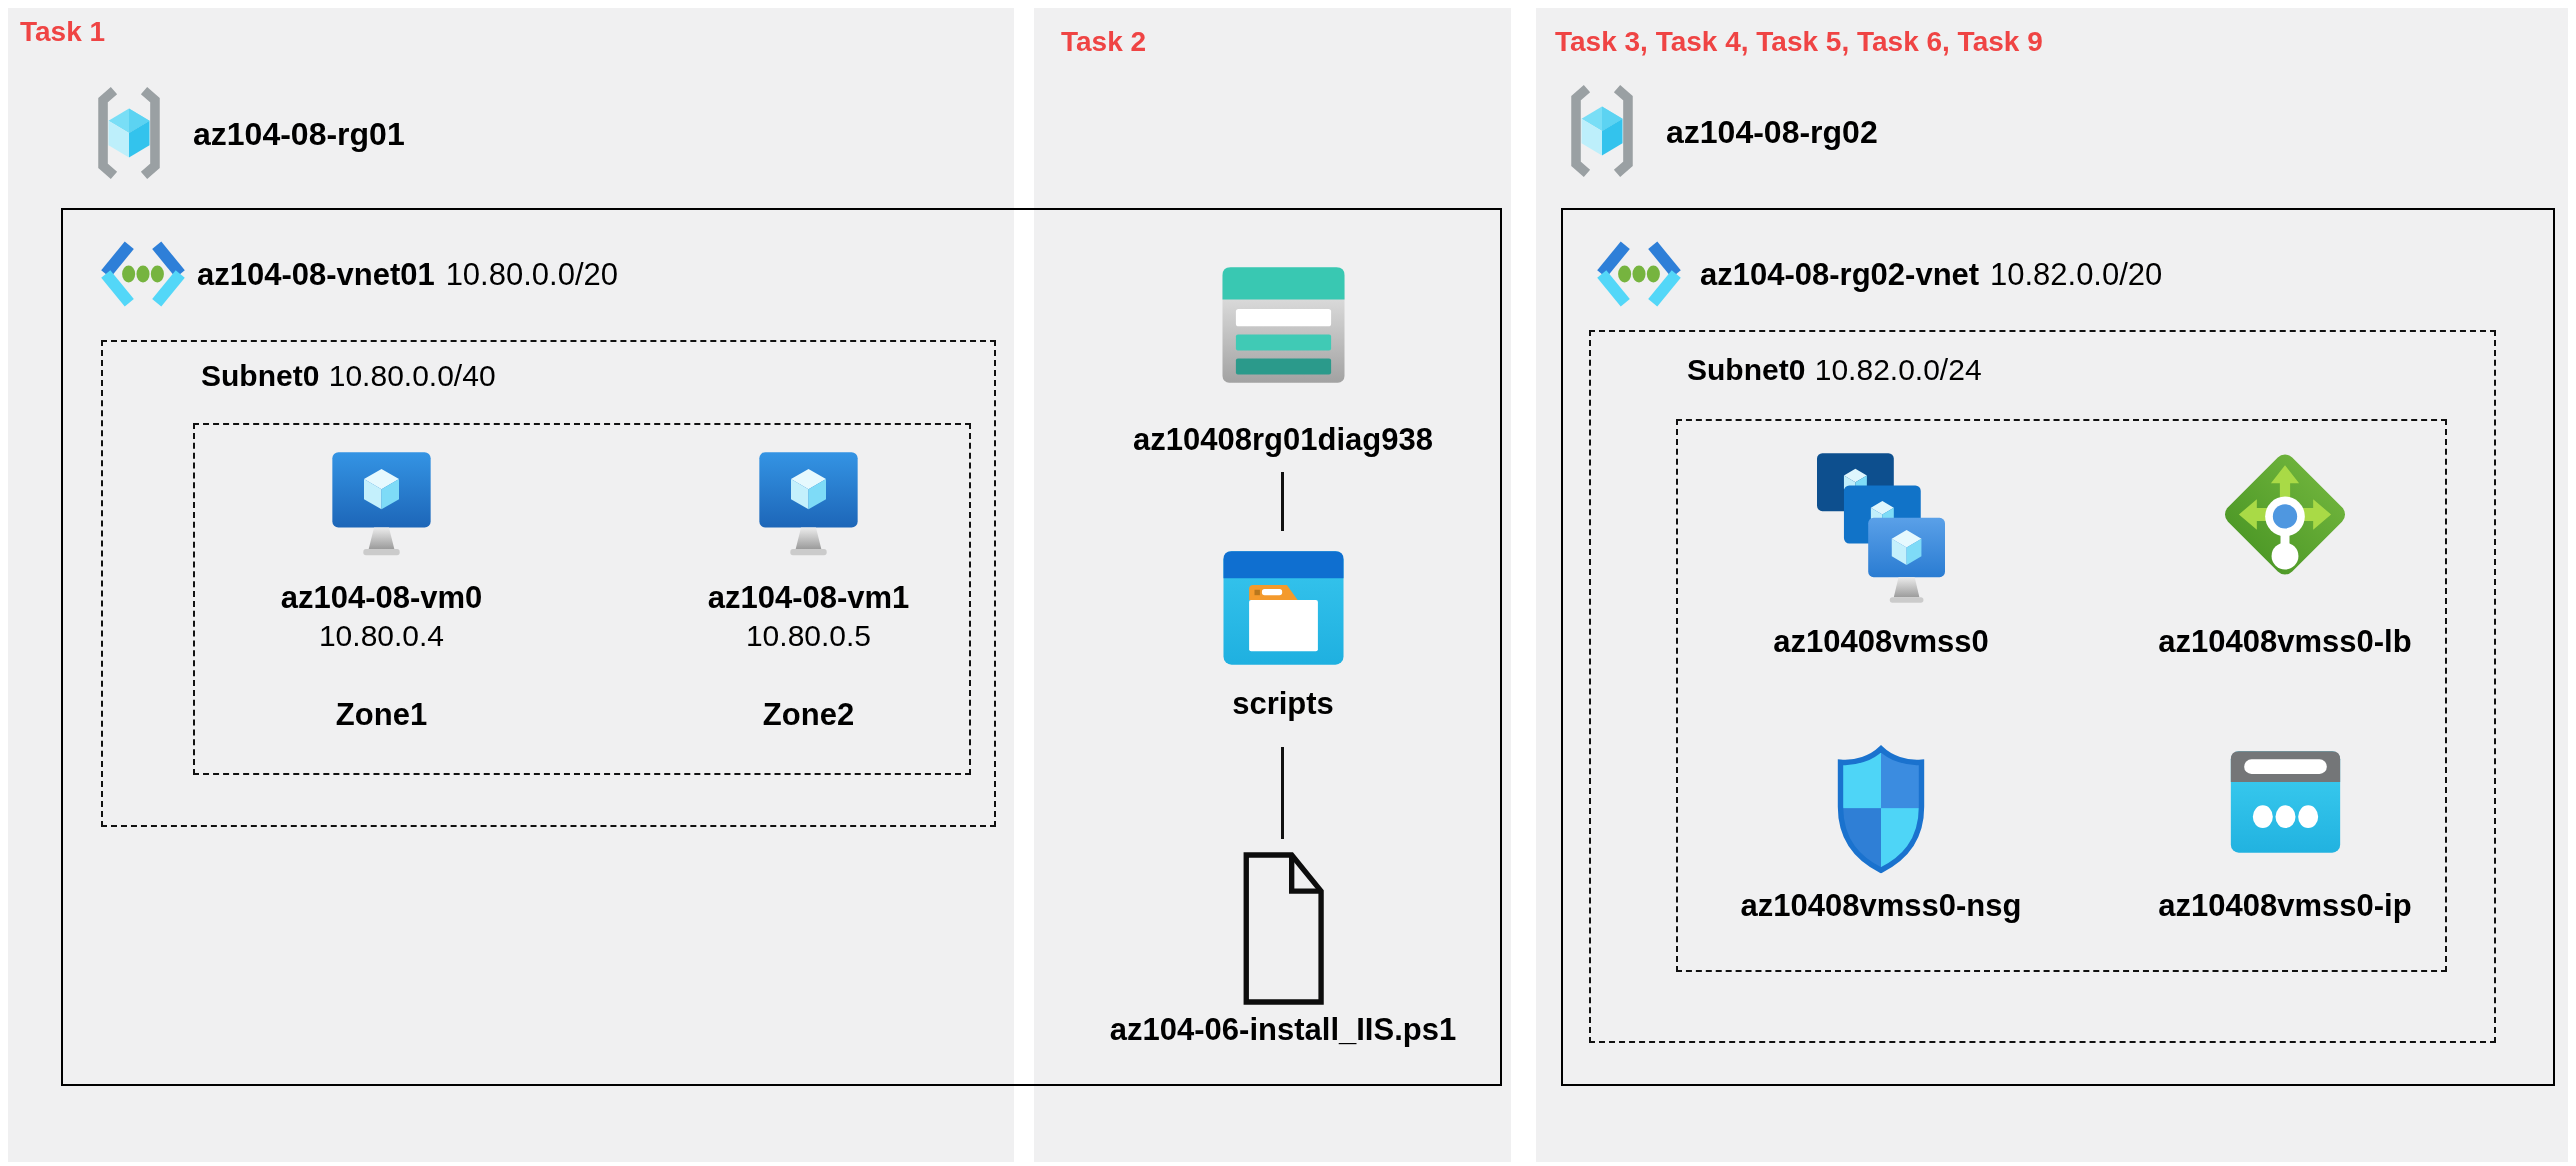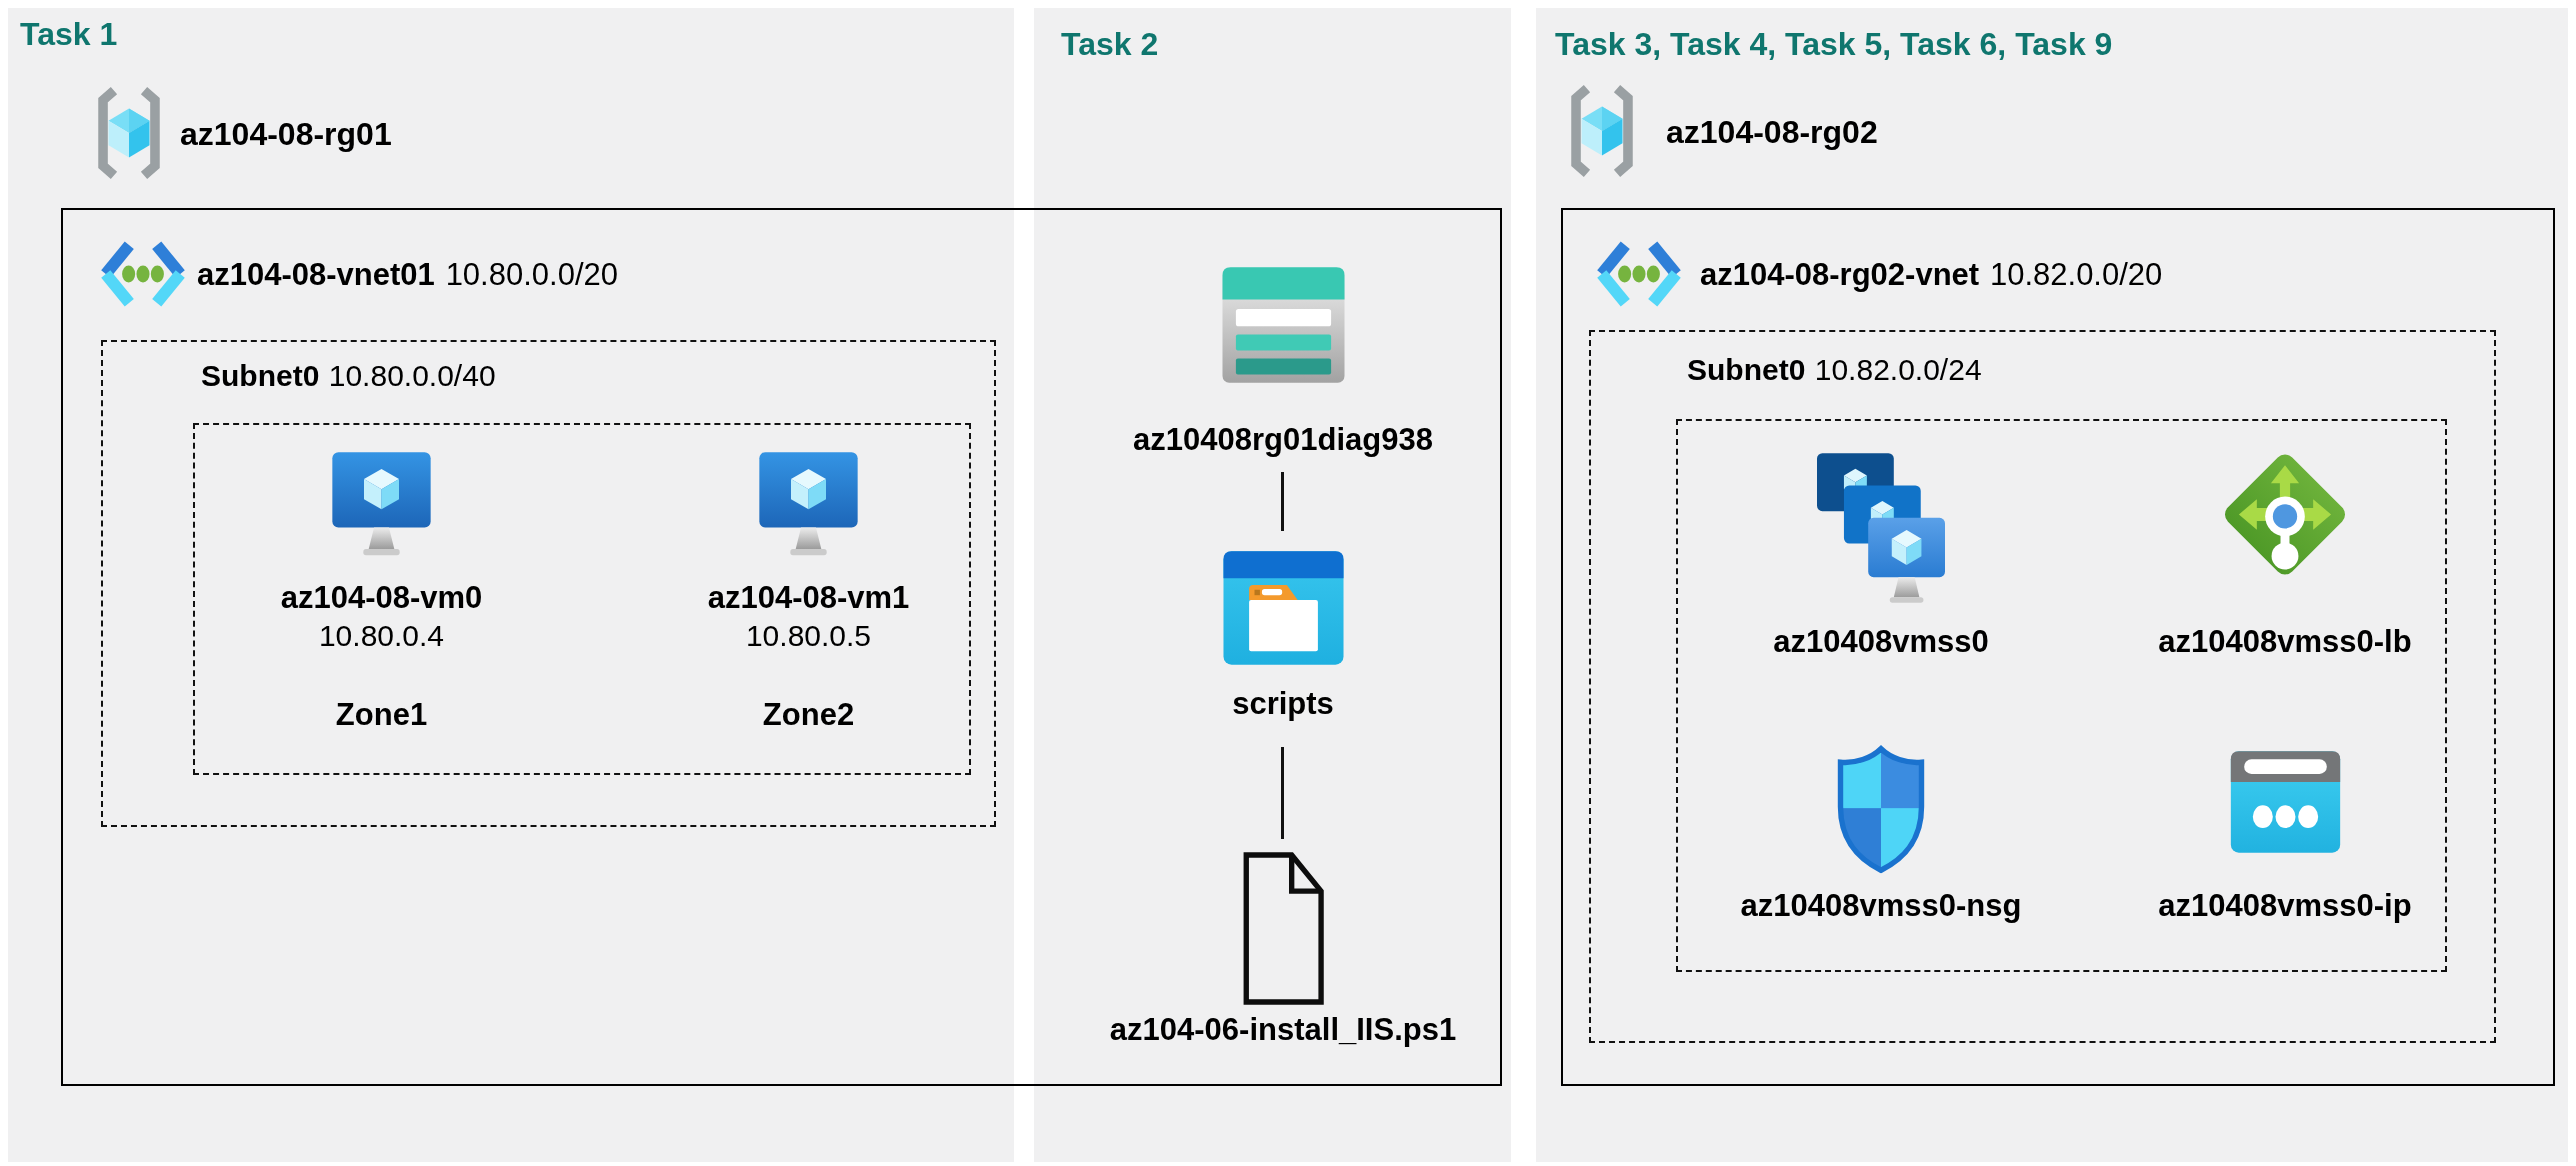--- a/index.html
+++ b/index.html
@@ -6,37 +6,37 @@
   * { box-sizing:border-box; }
   .canvas {
     position:relative; width:2576px; height:1166px; background:#ffffff;
     font-family:"Liberation Sans", sans-serif; color:#000; overflow:hidden;
   }
   .panel { position:absolute; top:8px; height:1154px; background:#f0f0f1; z-index:0; }
   .p1 { left:8px;   width:1006px; }
   .p2 { left:1034px; width:477px;  }
   .p3 { left:1536px; width:1032px; }
 
-  .task-title { position:absolute; z-index:3; font-size:32px; font-weight:700; color:#0f766e; white-space:nowrap; }
+  .task-title { position:absolute; z-index:3; font-size:28px; font-weight:700; color:#ef4444; white-space:nowrap; }
   .t1 { left:20px;   top:16px; }
   .t2 { left:1061px; top:26px; }
   .t3 { left:1555px; top:26px; }
 
   .solid-box  { position:absolute; border:2.7px solid #000; z-index:1; }
   .b1 { left:61px;   top:208px; width:1441px; height:878px; }
   .b2 { left:1561px; top:208px; width:994px; height:878px; }
 
   .dashed-box { position:absolute; border:2px dashed #111; z-index:1; }
   .d1  { left:101px;  top:340px; width:895px; height:487px;  }
   .d1i { left:193px;  top:423px; width:778px; height:352px;  }
   .d2  { left:1589px; top:330px; width:907px; height:713px; }
   .d2i { left:1676px; top:419px; width:771px; height:553px;  }
 
   .icon-row { position:absolute; display:flex; align-items:center; z-index:3; white-space:nowrap; }
-  .rg1 { left:88px;  top:86px; height:96px; gap:10px; }
+  .rg1 { left:88px;  top:86px; height:96px; gap:23px; }
   .rg2 { left:1561px; top:84px; height:96px; gap:23px; }
   .rg-label { font-size:32px; font-weight:700; }
 
   .vn1 { left:94px;  top:237px; height:76px; gap:5px; }
   .vn2 { left:1590px; top:237px; height:76px; gap:12px; }
   .vnet-name { font-size:31px; font-weight:700; }
   .vnet-cidr { font-size:31px; font-weight:400; margin-left:10.8px; }
 
   .subnet-label { position:absolute; z-index:3; font-size:30px; line-height:35px; white-space:nowrap; }
   .s1 { left:201px;  top:358px; }

